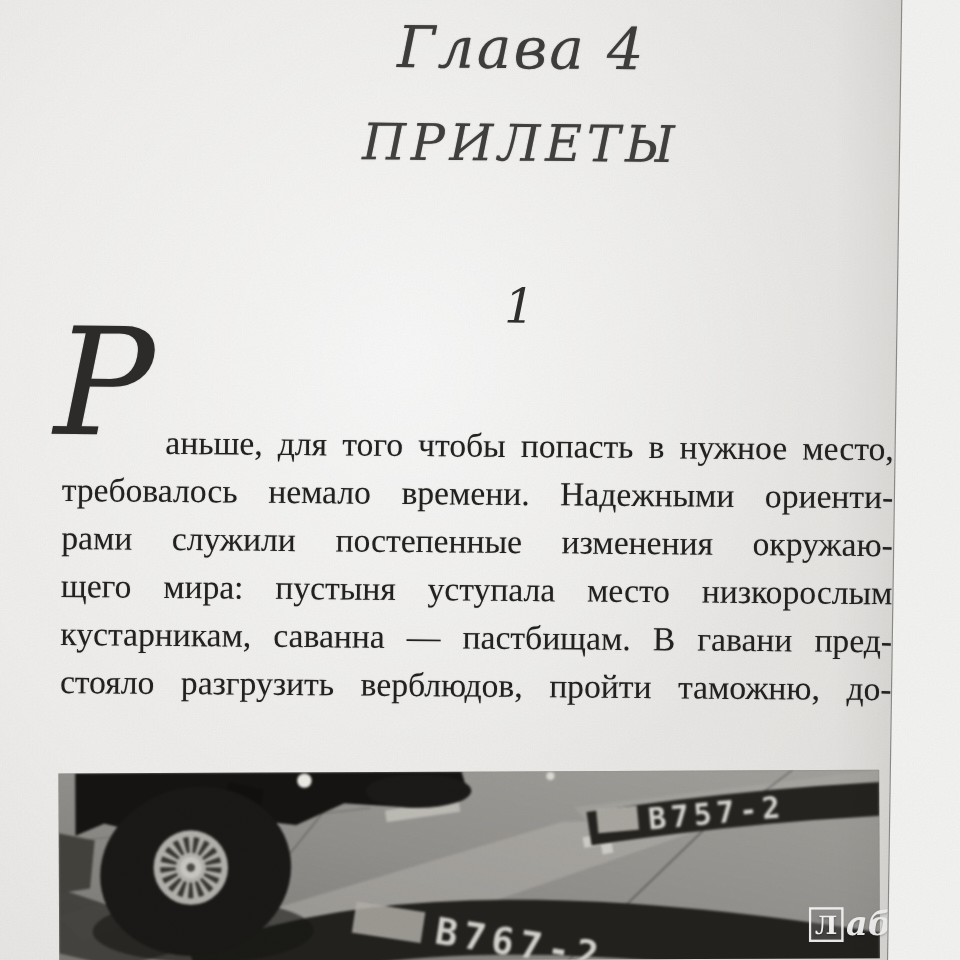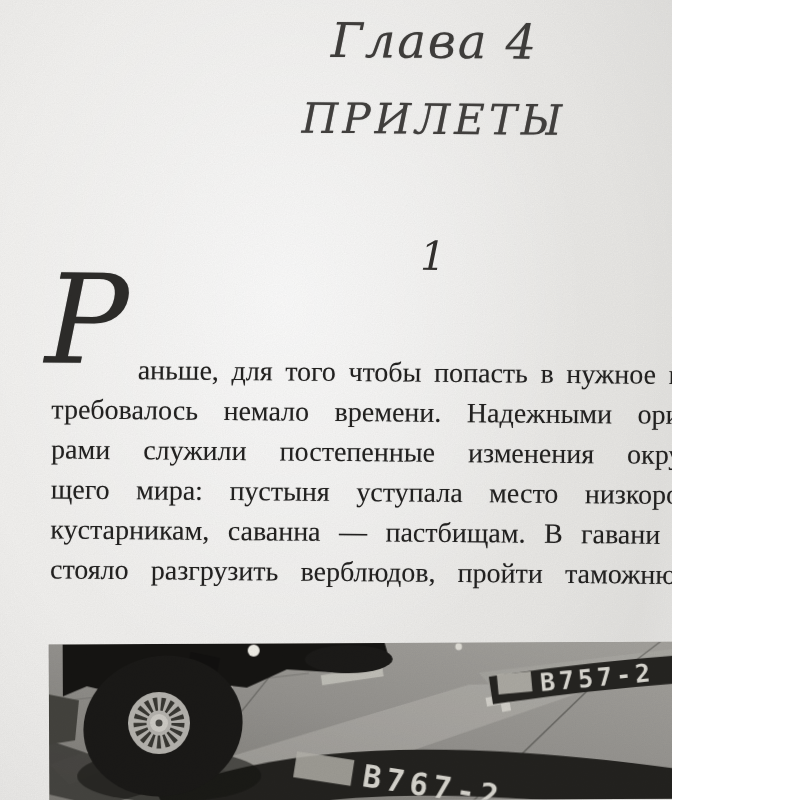--- a/index.html
+++ b/index.html
@@ -1,18 +1,18 @@
 <!DOCTYPE html>
 <html><head>
 <meta charset="utf-8">
 <style>
   html,body{margin:0;padding:0;}
   .page{
     position:relative;
-    width:672px;height:800px;
+    width:800px;height:800px;
     background:
       radial-gradient(ellipse at 42% 38%, rgba(255,255,255,0.9) 0%, rgba(255,255,255,0) 55%),
       linear-gradient(100deg, #f6f5f3 0%, #f1f0ee 55%, #e9e8e5 92%, #f2f1ef 100%);
     background-color:#f2f1ee;
     overflow:hidden;
     font-family:"Liberation Serif", serif;
   }
   .vignette{
     position:absolute; inset:0; pointer-events:none;
     background: radial-gradient(ellipse at 45% 42%, rgba(0,0,0,0) 62%, rgba(0,0,0,0.045) 100%);

